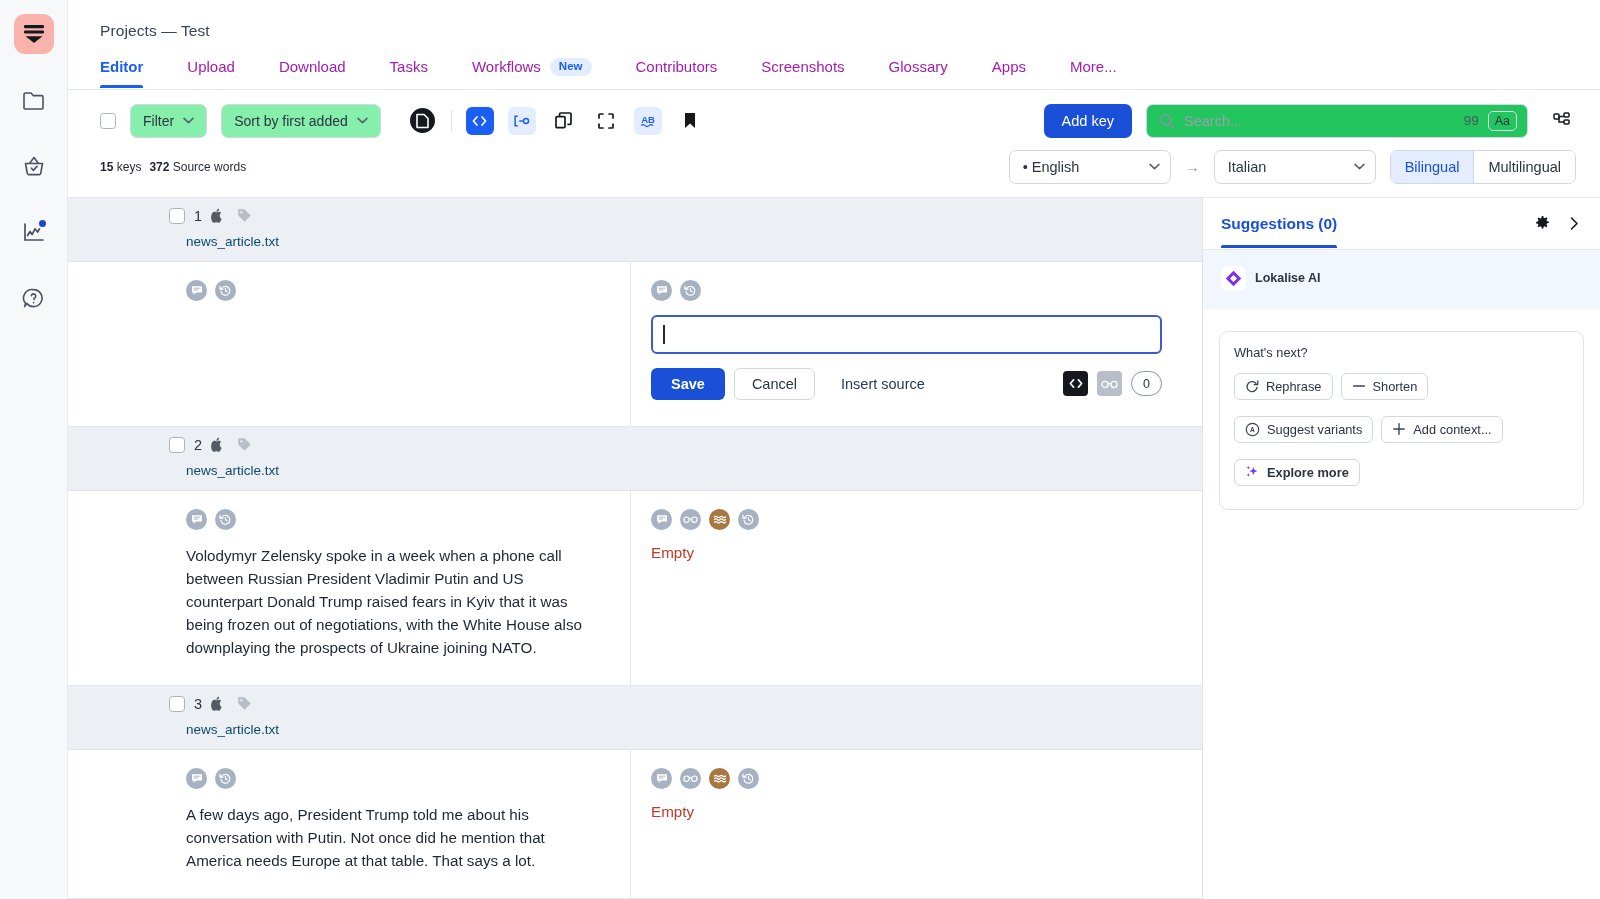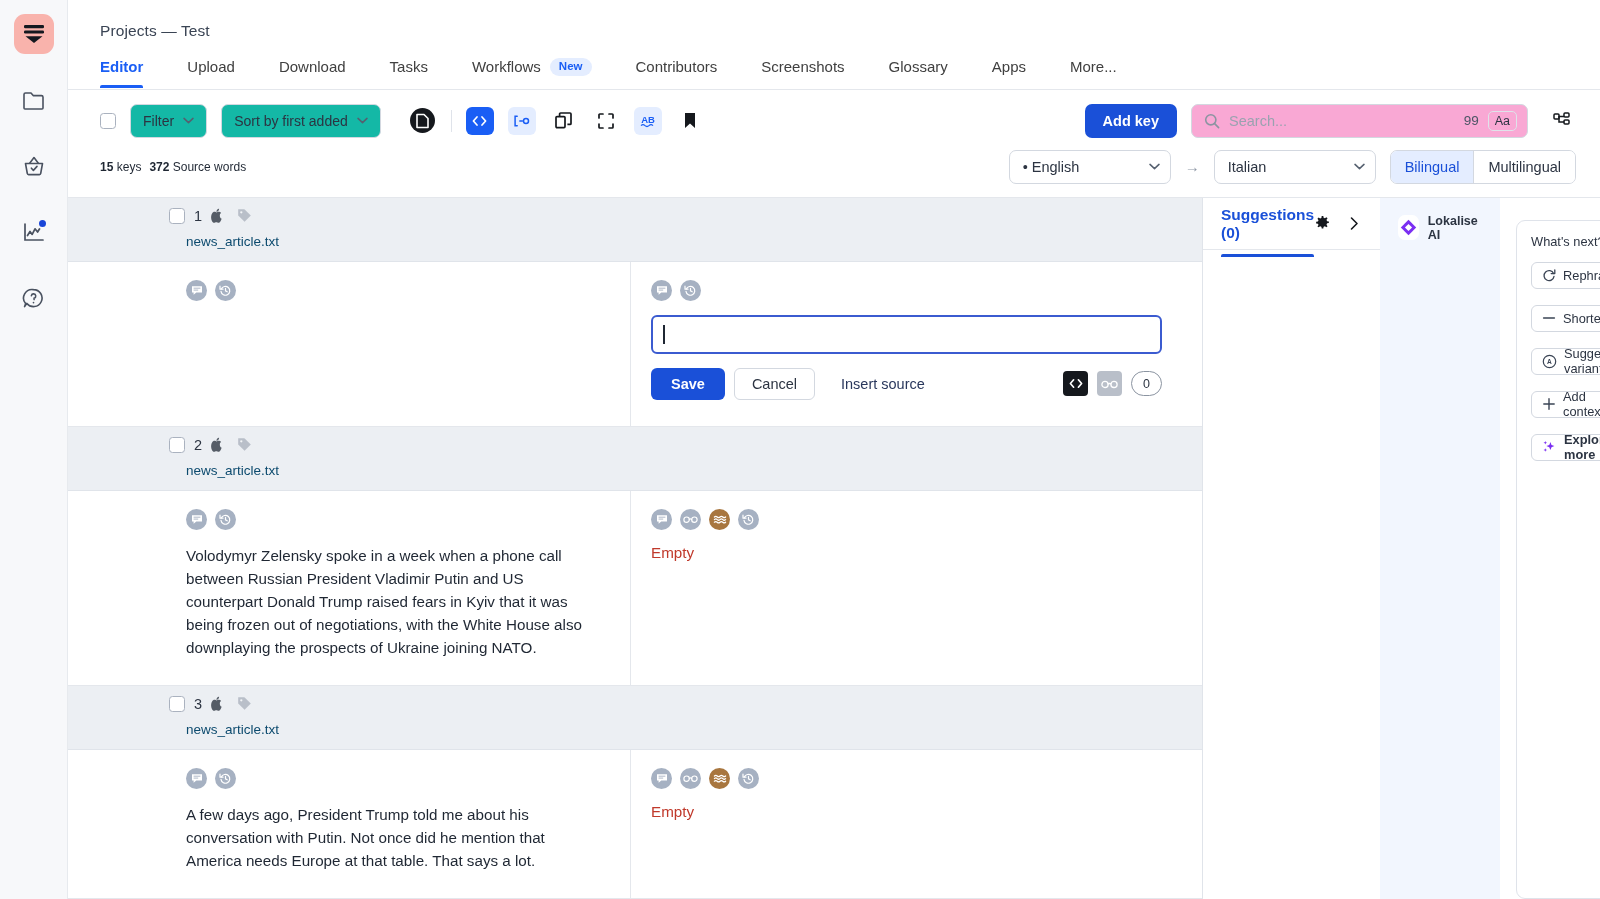--- a/index.html
+++ b/index.html
@@ -36,21 +36,21 @@
     background: #1a46d8; border: 2px solid #f7f8fa;
   }
 
   
   .main { flex: 1 1 auto; display: flex; flex-direction: column; min-width: 0; }
 
   .topbar { padding: 22px 0 0 32px; flex: 0 0 auto; }
   .crumb { font-size: 15.5px; color: #3a4454; letter-spacing: .1px; }
   .tabs { display: flex; align-items: center; gap: 44px; margin-top: 18px; }
   .tab {
-    font-size: 15px; color: #404040; padding-bottom: 13px;
+    font-size: 15px; color: #a21caf; padding-bottom: 13px;
     cursor: pointer; white-space: nowrap; position: relative;
   }
   .tab.active { color: #1a5ef5; font-weight: 700; }
   .tab.active::after {
     content: ""; position: absolute; left: 0; right: 0; bottom: 0;
     height: 3px; background: #1a5ef5; border-radius: 2px 2px 0 0;
   }
   .tab-wrap { display: flex; align-items: center; gap: 9px; padding-bottom: 13px; }
   .tab-wrap .tab { padding-bottom: 0; }
   .pill-new {
@@ -62,42 +62,42 @@
   
   .toolbar {
     display: flex; align-items: center; padding: 14px 24px 0 32px;
     flex: 0 0 auto; gap: 14px;
   }
   .cb {
     width: 16px; height: 16px; border: 1.5px solid #aab2bf;
     border-radius: 3.5px; background: #fff; flex: 0 0 16px; cursor: pointer;
   }
   .btn-outline {
-    height: 34px; border: 1px solid #d3d8e0; background: #14b8a6;
+    height: 34px; border: 1px solid #d3d8e0; background: #86efac;
     border-radius: 7px; display: flex; align-items: center; gap: 9px;
     padding: 0 12px; font-size: 14px; color: #2c3442; cursor: pointer;
   }
   .icon-btn {
     width: 28px; height: 28px; border-radius: 6px;
     display: flex; align-items: center; justify-content: center; cursor: pointer;
   }
   .icon-btn.blue { background: #1a5ef5; }
   .icon-btn.lblue { background: #e4edff; }
   .vdiv { width: 1px; height: 22px; background: #dfe3ea; }
 
   .spacer { flex: 1 1 auto; }
   .addkey {
     background: #1a50d8; color: #fff; border: none; height: 34px;
-    border-radius: 7px; padding: 0 18px; font-size: 14.5px; font-weight: 700;
+    border-radius: 7px; padding: 0 18px; font-size: 14.5px; font-weight: 400;
     cursor: pointer;
   }
   .search {
-    width: 337px; height: 34px; border: 1px solid #d3d8e0; border-radius: 7px;
+    width: 382px; height: 34px; border: 1px solid #d3d8e0; border-radius: 7px;
     display: flex; align-items: center; padding: 0 10px 0 12px; gap: 9px;
-    background: #f9a8d4;
+    background: #22c55e;
   }
   .search input {
     flex: 1 1 auto; border: none; outline: none; font-size: 14.5px;
     color: #2c3442; background: transparent;
     font-family: "Liberation Sans", sans-serif;
   }
   .search input::placeholder { color: #9aa2b0; }
   .search .cnt { font-size: 13.5px; color: #4c5565; }
   .aa {
     border: 1px solid #dfe3ea; border-radius: 5px; font-size: 12.5px;
@@ -178,21 +178,21 @@
   }
   .chip-count {
     width: 31px; height: 25px; border: 1px solid #8b94a1; border-radius: 13px;
     display: flex; align-items: center; justify-content: center; font-size: 12.5px;
     color: #2c3442; margin-left: 9px; cursor: pointer;
   }
 
   
   .panel {
     width: 398px; flex: 0 0 398px; border-left: 1px solid #e0e4ea;
-    background: #fff; display: flex; flex-direction: row;
+    background: #fff; display: flex; flex-direction: column;
   }
   .panel-hdr {
     display: flex; align-items: center; padding: 16px 20px 0 18px;
     border-bottom: 1px solid #e4e7ec; height: 52px;
   }
   .panel-title {
     font-size: 15.5px; font-weight: 700; color: #1a50d8;
     position: relative; padding-bottom: 15px;
   }
   .panel-title::after {

